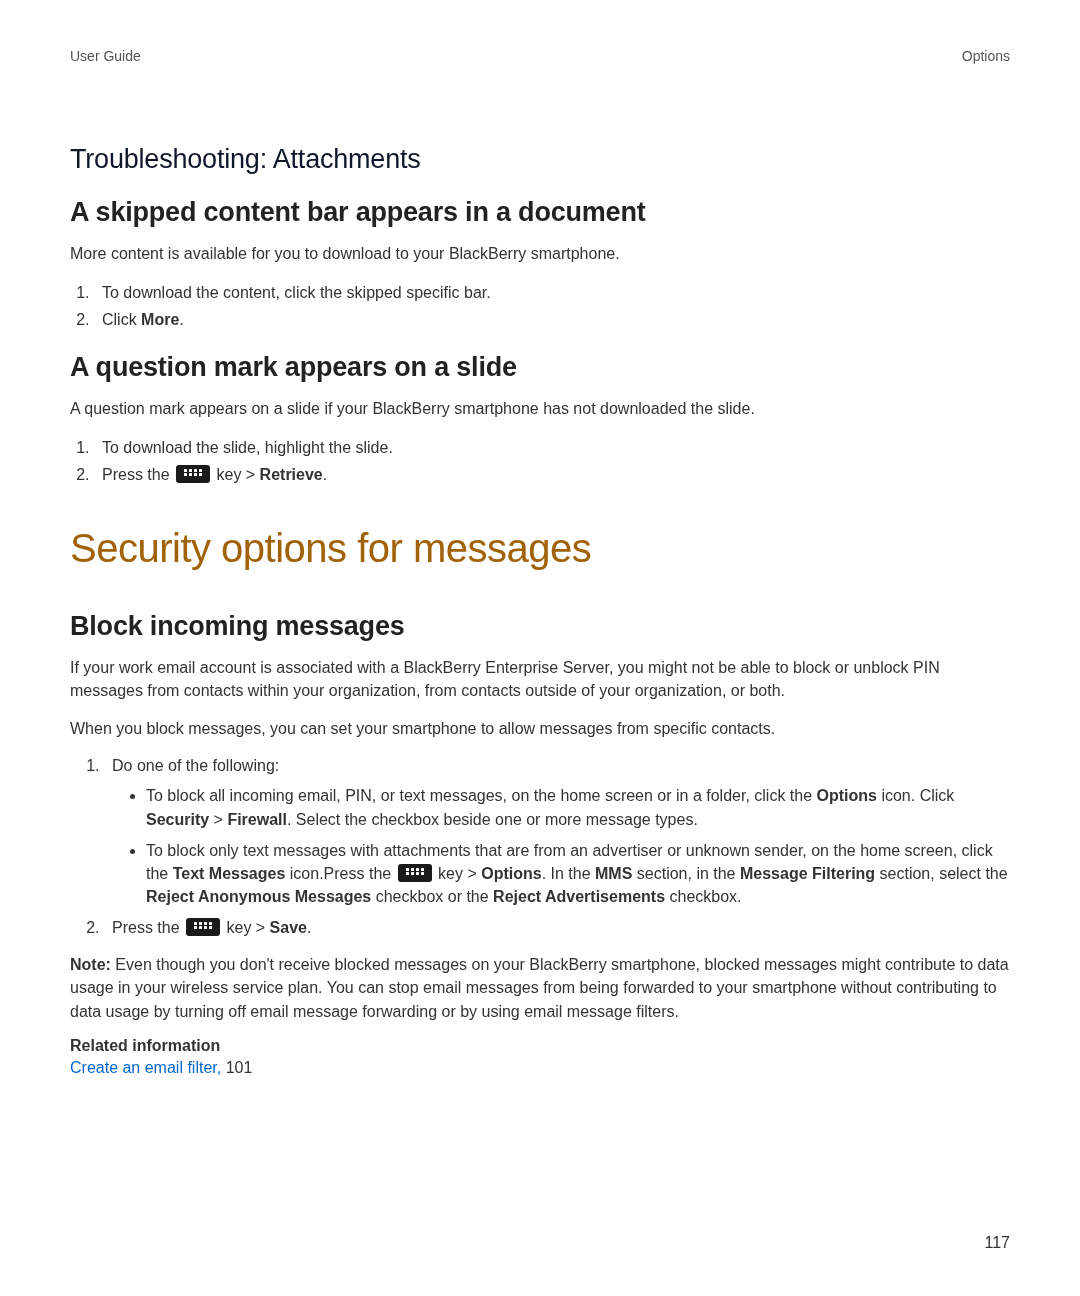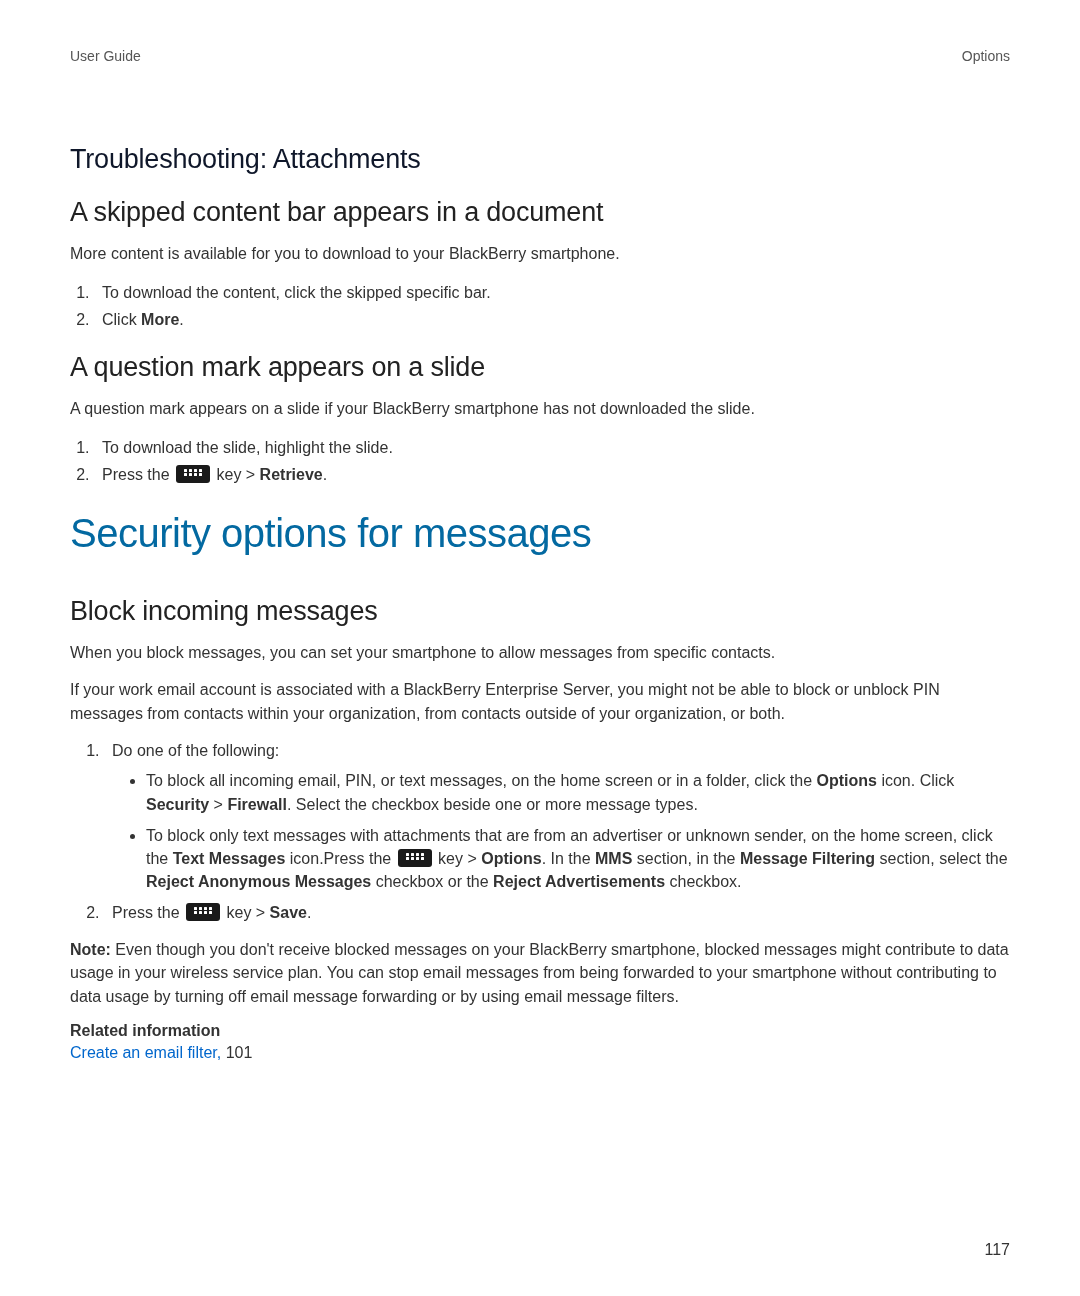--- a/index.html
+++ b/index.html
@@ -1,21 +1,21 @@
 <!DOCTYPE html>
 <html><head>
 <meta charset="utf-8">
 <style>
   * { box-sizing: border-box; margin: 0; padding: 0; }
   html, body { width: 1080px; height: 1296px; background: #fff; font-family: Arial, Helvetica, sans-serif; color: #333; }
   .page { padding: 48px 70px 40px 70px; position: relative; height: 100%; }
   .header-row { display: flex; justify-content: space-between; font-size: 14px; color: #555; margin-bottom: 80px; gap: 14px; }
   .h2 { font-size: 27px; font-weight: 400; color: #0f172a; margin-bottom: 22px; letter-spacing: -0.2px; }
-  .h3 { font-size: 27px; font-weight: 400; color: #222; margin-top: 10px; margin-bottom: 14px; letter-spacing: -0.2px; }
-  .h1 { font-size: 40px; font-weight: 400; color: #0369a1; margin-top: 23px; margin-bottom: 40px; letter-spacing: -0.5px; }
+  .h3 { font-size: 27px; font-weight: 700; color: #222; margin-top: 10px; margin-bottom: 14px; letter-spacing: -0.2px; }
+  .h1 { font-size: 40px; font-weight: 400; color: #a16207; margin-top: 38px; margin-bottom: 40px; letter-spacing: -0.5px; }
   .para { font-size: 16px; line-height: 1.45; color: #333; margin-bottom: 14px; }
   ol.steps { list-style: decimal; padding-left: 24px; margin-bottom: 18px; }
   ol.steps > li { font-size: 16px; line-height: 1.7; color: #333; padding-left: 8px; }
   ol.steps-wide { list-style: decimal; padding-left: 34px; margin-bottom: 12px; }
   ol.steps-wide > li { font-size: 16px; line-height: 1.55; color: #333; padding-left: 8px; margin-bottom: 6px; }
   ul.bullets { list-style: disc; padding-left: 34px; margin-top: 6px; }
   ul.bullets > li { font-size: 16px; line-height: 1.45; margin-bottom: 8px; }
   .bold { font-weight: 700; }
   .bb-key {
     display: inline-block;
@@ -32,21 +32,21 @@
     left: 8px; top: 4px;
     width: 3px; height: 3px;
     background: #fff;
     box-shadow: 5px 0 0 #fff, 10px 0 0 #fff, 15px 0 0 #fff,
                 0 4px 0 #fff, 5px 4px 0 #fff, 10px 4px 0 #fff, 15px 4px 0 #fff;
     border-radius: 0.5px;
   }
   .related-heading { font-size: 16px; font-weight: 700; margin-top: 10px; margin-bottom: 4px; }
   .link { color: #0066cc; text-decoration: none; font-size: 16px; }
   .link-ref { font-size: 16px; }
-  .page-number { position: absolute; bottom: 37px; right: 70px; font-size: 16px; color: #333; }
+  .page-number { position: absolute; bottom: 44px; right: 70px; font-size: 16px; color: #333; }
 </style>
 </head>
 <body>
 
 <div class="page">
 
   <div class="header-row">
     <span>User Guide</span>
     <span>Options</span>
   </div>
@@ -67,22 +67,22 @@
   <ol class="steps">
     <li><span>To download the slide, highlight the slide.</span></li>
     <li>
       <span>Press the </span><span class="bb-key"></span><span> key &gt; </span><span class="bold">Retrieve</span><span>.</span>
     </li>
   </ol>
 
   <div class="h1">Security options for messages</div>
 
   <div class="h3">Block incoming messages</div>
+  <p class="para">If your work email account is associated with a BlackBerry Enterprise Server, you might not be able to block or unblock PIN messages from contacts within your organization, from contacts outside of your organization, or both.</p>
   <p class="para">When you block messages, you can set your smartphone to allow messages from specific contacts.</p>
-  <p class="para">If your work email account is associated with a BlackBerry Enterprise Server, you might not be able to block or unblock PIN messages from contacts within your organization, from contacts outside of your organization, or both.</p>
 
   <ol class="steps-wide">
     <li>
       <span>Do one of the following:</span>
       <ul class="bullets">
         <li>
           <span>To block all incoming email, PIN, or text messages, on the home screen or in a folder, click the </span><span class="bold">Options</span><span> icon. Click </span><span class="bold">Security</span><span> &gt; </span><span class="bold">Firewall</span><span>. Select the checkbox beside one or more message types.</span>
         </li>
         <li>
           <span>To block only text messages with attachments that are from an advertiser or unknown sender, on the home screen, click the </span><span class="bold">Text Messages</span><span> icon.Press the </span><span class="bb-key"></span><span> key &gt; </span><span class="bold">Options</span><span>. In the </span><span class="bold">MMS</span><span> section, in the </span><span class="bold">Message Filtering</span><span> section, select the </span><span class="bold">Reject Anonymous Messages</span><span> checkbox or the </span><span class="bold">Reject Advertisements</span><span> checkbox.</span>

